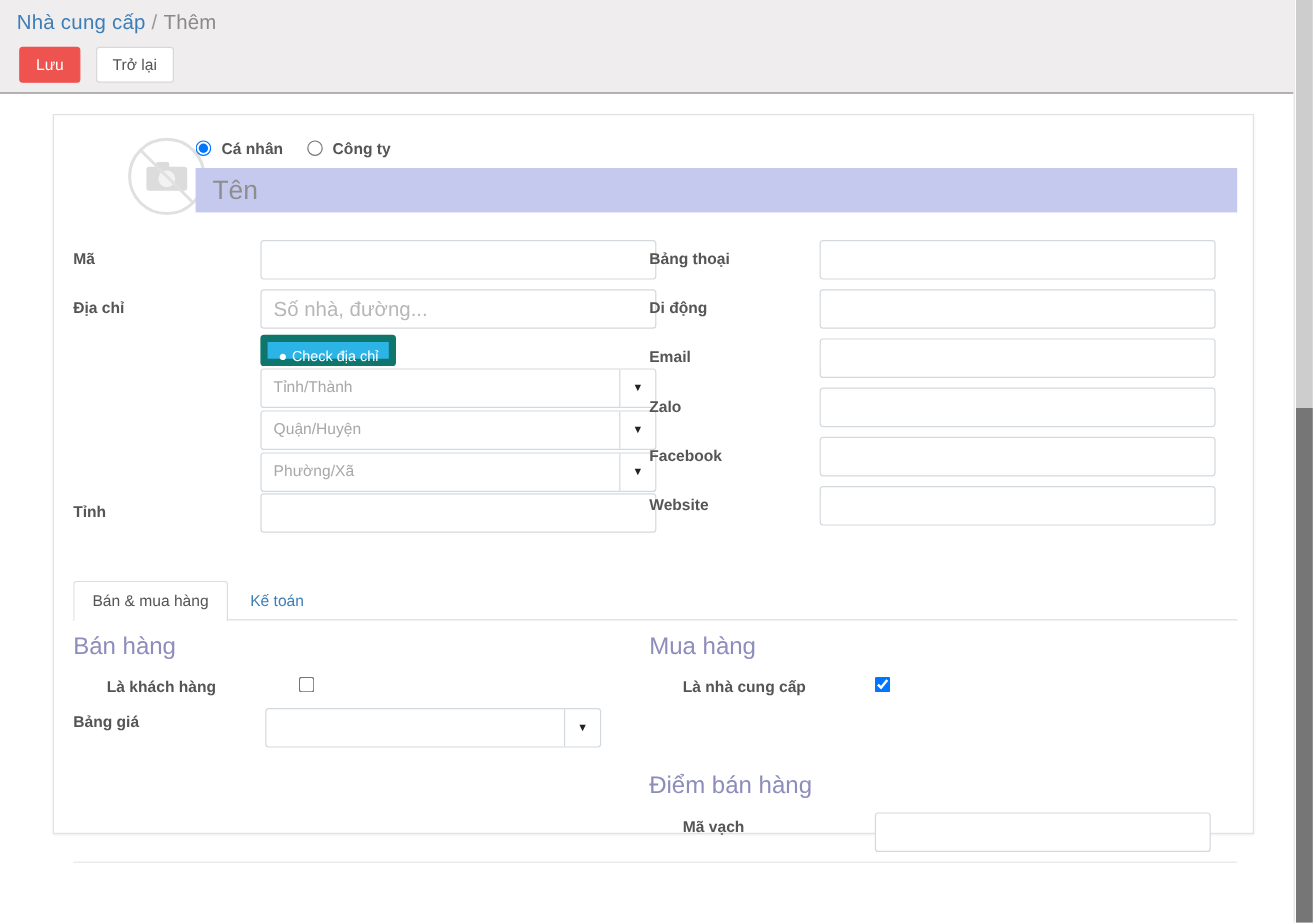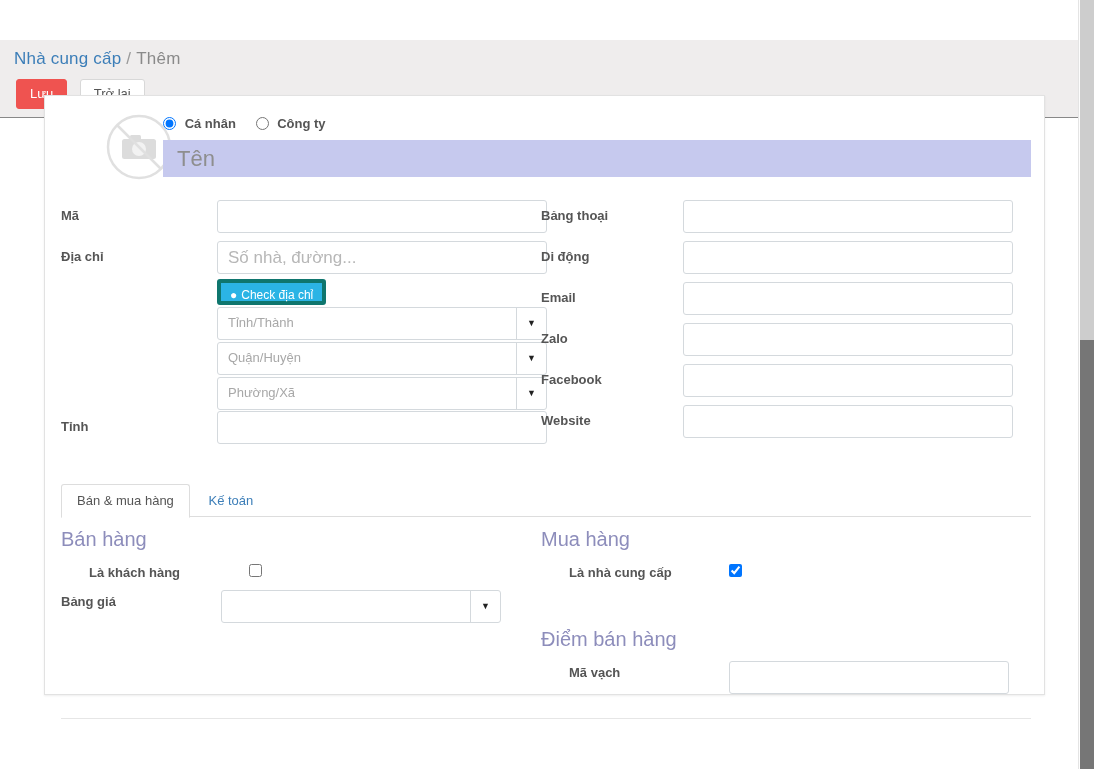--- a/index.html
+++ b/index.html
@@ -12,21 +12,20 @@
     color:#555;
     overflow:hidden;
     position:relative;
   }
 
   
   .header {
     position:absolute; top:0; left:0; width:1078px; height:78px;
     background:#efeded;
     border-bottom:1px solid #888;
-    margin-top:40px;
   }
   .breadcrumb {
     position:absolute; left:14px; top:9px;
     font-size:17px; letter-spacing:0.2px;
   }
   .breadcrumb .crumb-link { color:#3c7eb8; }
   .breadcrumb .crumb-sep  { color:#9a9a9a; margin:0 5px; }
   .breadcrumb .crumb-cur  { color:#8a8a8a; }
 
   .btn-bar { position:absolute; left:16px; top:39px; }
@@ -104,21 +103,21 @@
   .col-right .inp { width:330px; }
 
   
   .addr-wrap { position:absolute; left:156px; top:0; width:332px; }
   .btn-check {
     display:inline-block;
     margin-top:5px;
     height:26px; line-height:24px;
     padding:0 9px;
     background:#2bb4e5; color:#fff;
-    border:4px solid #0f766e;
+    border:6px solid #0f766e;
     border-radius:3px;
     font-size:12px;
     cursor:pointer;
   }
   .btn-check .pin { margin-right:4px; }
 
   .sel {
     position:relative;
     width:330px; height:33px;
     margin-top:2px;
@@ -341,21 +340,21 @@
     </div>
   </div>
 
   <div class="sec-right">
     <h3 class="sec-title">Mua hàng</h3>
     <div class="crow">
       <span class="clabel">Là nhà cung cấp</span>
       <span class="cctl"><input type="checkbox" checked="" style=""></span>
     </div>
 
-    <h3 class="sec-title" style="margin-top:38px;">Điểm bán hàng</h3>
+    <h3 class="sec-title" style="margin-top:54px;">Điểm bán hàng</h3>
     <div class="crow">
       <span class="clabel">Mã vạch</span>
       <span class="cctl"><input class="barcode-inp" type="text" style=""></span>
     </div>
   </div>
 
   <div class="divider"></div>
 </div>
 
 <div class="scrollbar">

